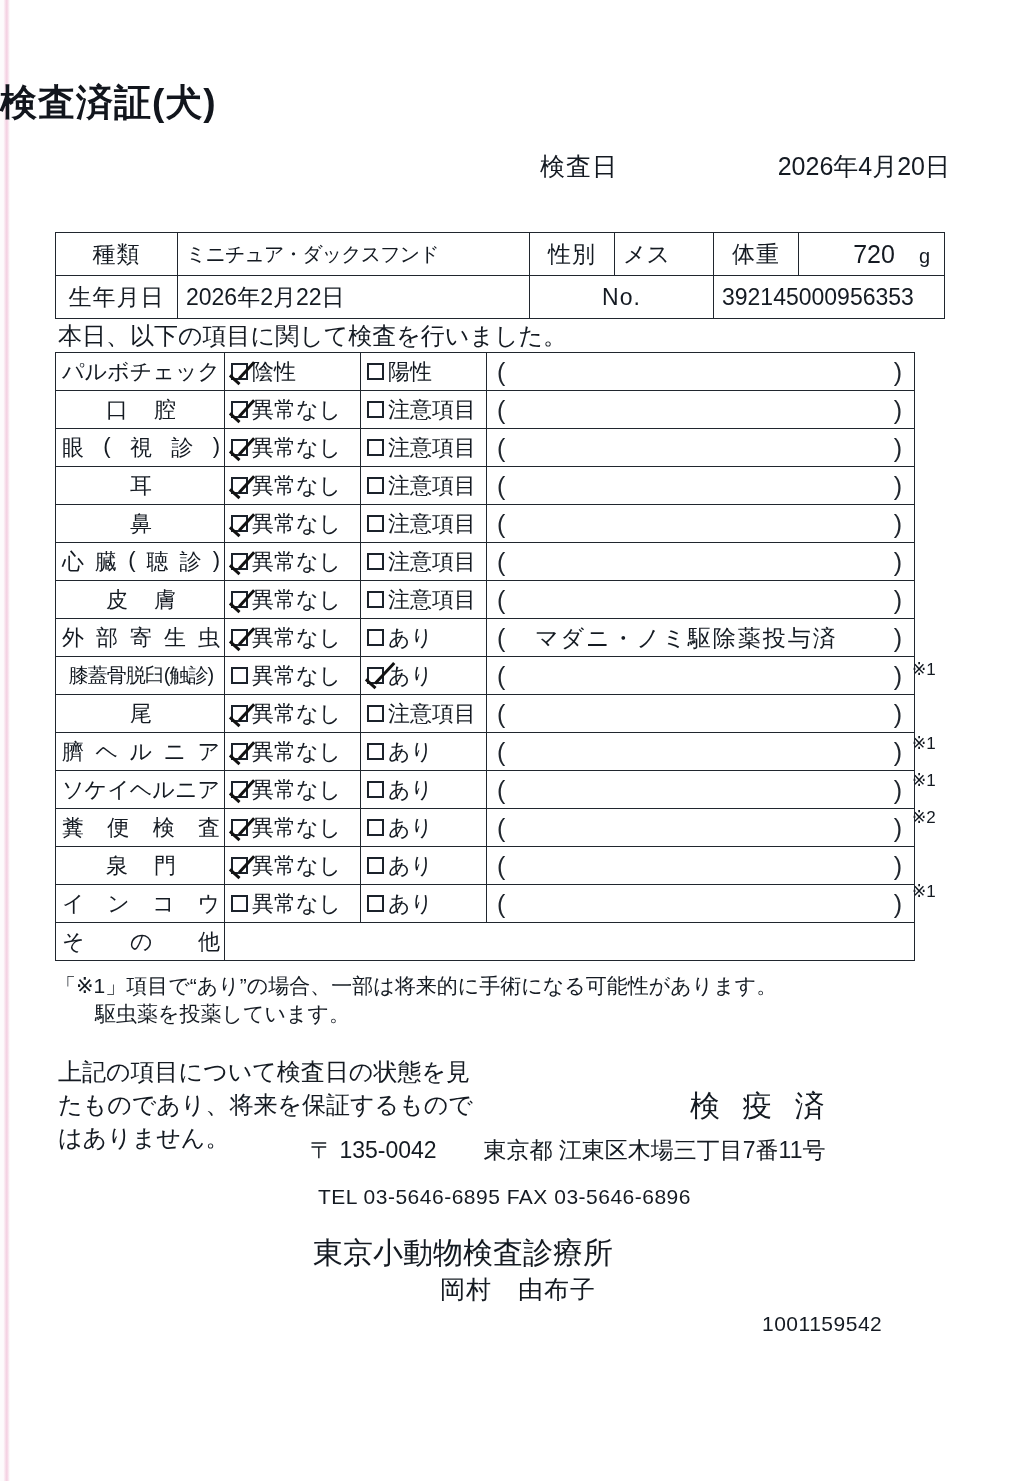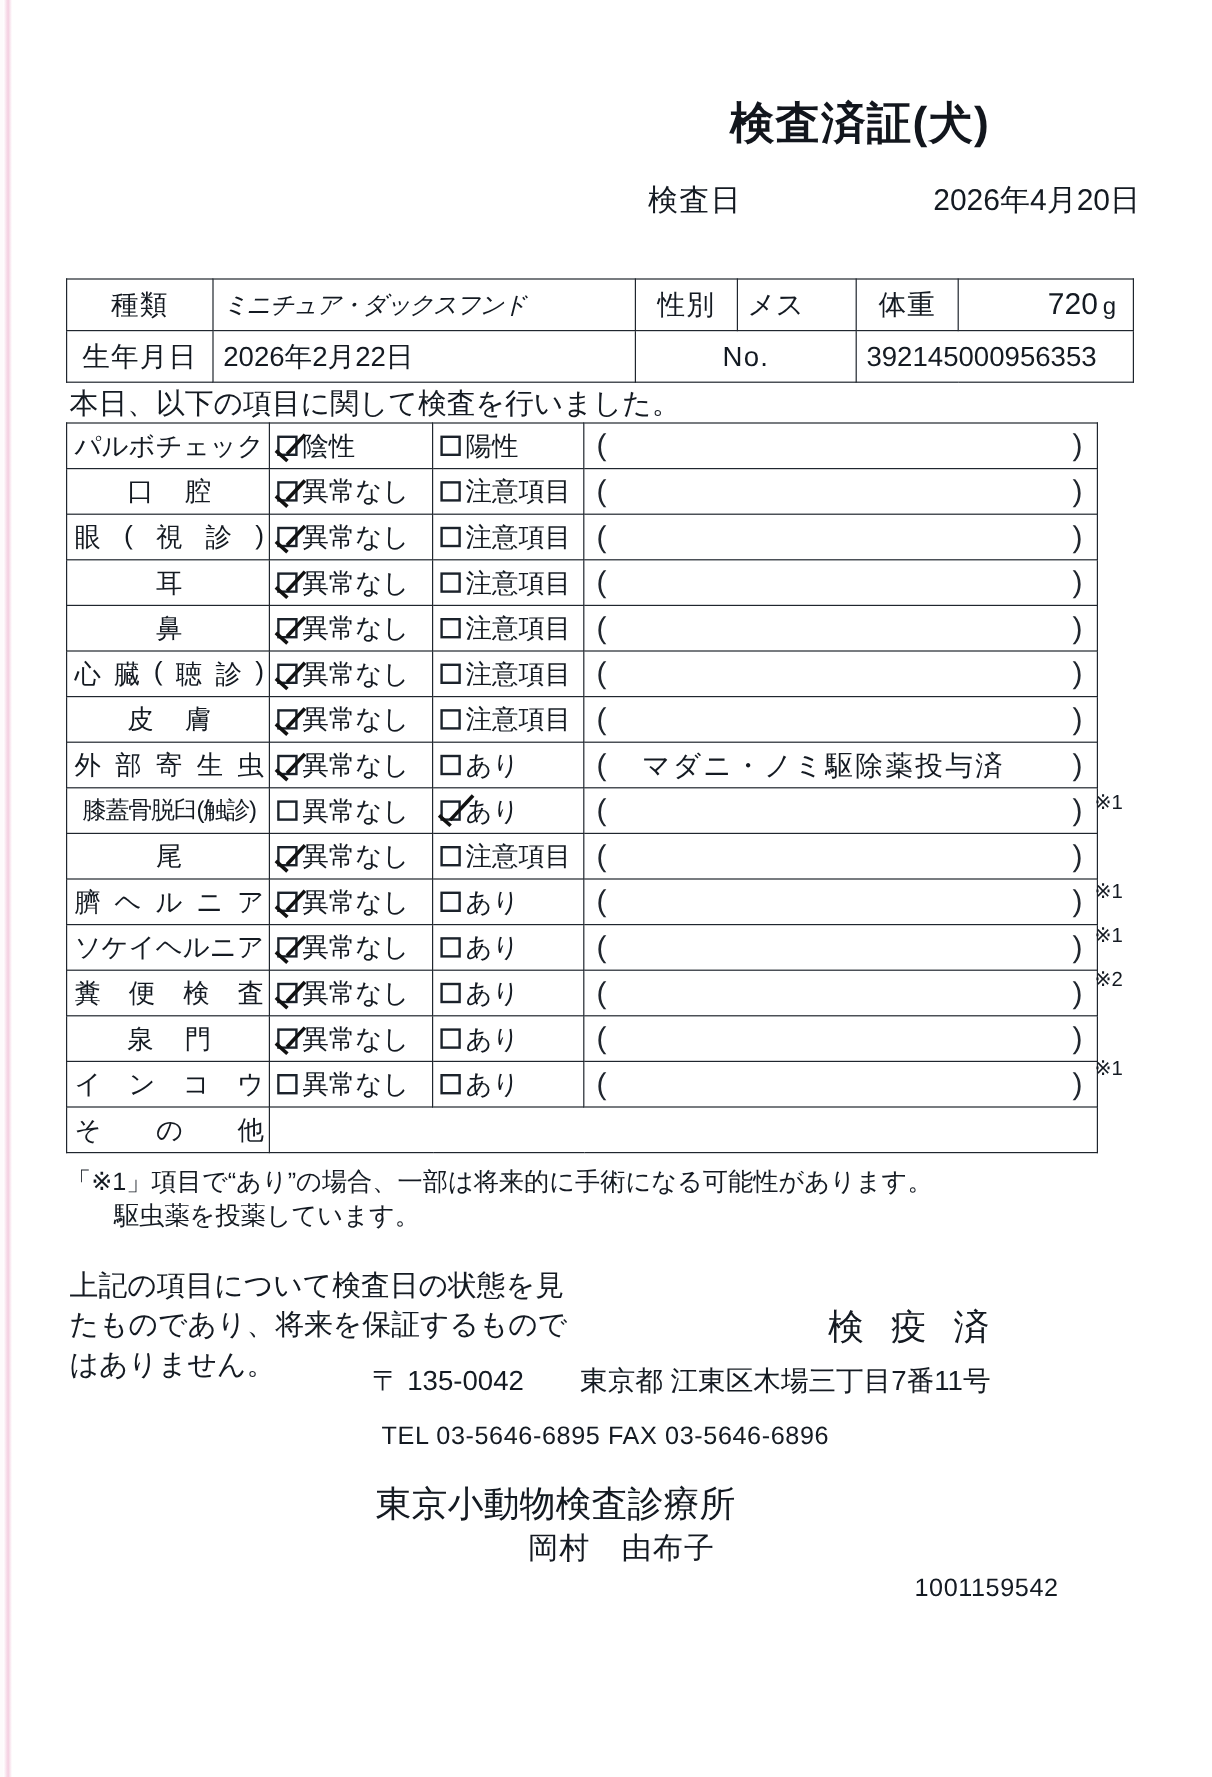--- a/index.html
+++ b/index.html
@@ -35,21 +35,21 @@
     position: absolute;
     left: 0; top: 0;
     width: 1010px; height: 1481px;
   }
 
   
   .title {
     position: absolute;
     left: 0; top: 78px;
     width: 825px;
-    text-align: right;
+    text-align: left;
     font-size: 37px;
     letter-spacing: 1px;
     font-weight: 600;
     color: #12161d;
   }
 
   
   .exam-date-row {
     position: absolute;
     left: 540px; top: 150px;
@@ -94,26 +94,26 @@
   #animal-table td.c-kind-label { width: 105px; }
   #animal-table td.c-kind-val   { width: 335px; }
   #animal-table td.c-sex-label  { width: 68px; }
   #animal-table td.c-sex-val    { width: 82px; border-radius: 10px; }
   #animal-table td.c-wt-label   { width: 68px; }
   #animal-table td.c-no-label   { width: 150px; text-align:center; }
   .weight-cell {
     display: flex;
     justify-content: flex-end;
     align-items: baseline;
-    gap: 4px;
+    gap: 24px;
     padding-right: 6px;
   }
   .weight-num { font-size: 25px; }
   .weight-unit { font-size: 20px; }
-  .breed-val { font-size: 20px; letter-spacing: -1px; font-style: italic; }
+  .breed-val { font-size: 20px; letter-spacing: -1px; }
 
   
   .lead-in {
     position: absolute;
     left: 58px; top: 320px;
     font-size: 24px;
     letter-spacing: 0px;
   }
 
   

